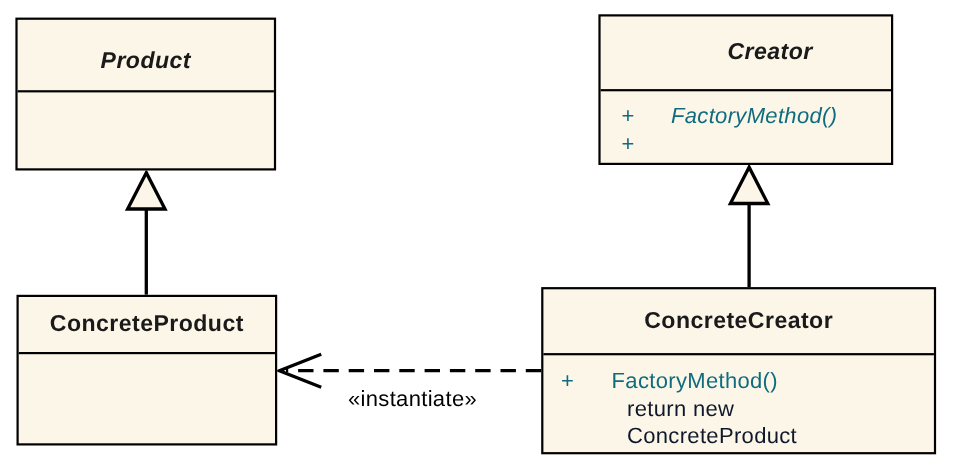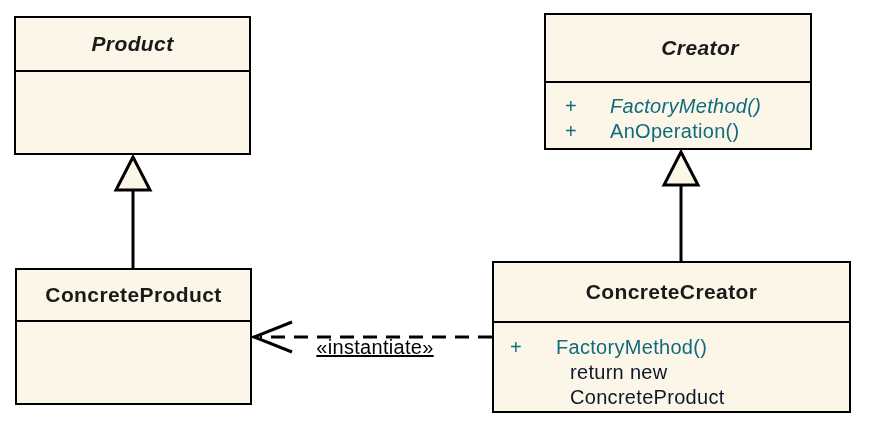--- a/index.html
+++ b/index.html
@@ -93,34 +93,33 @@
     <polygon points="133,157 116,190 150,190" fill="#FBF6E7" stroke="#000000" stroke-width="3" stroke-linejoin="miter"></polygon>
 
     <line x1="681" y1="261" x2="681" y2="184" stroke="#000000" stroke-width="3"></line>
     <polygon points="681,152 664,185 698,185" fill="#FBF6E7" stroke="#000000" stroke-width="3" stroke-linejoin="miter"></polygon>
 
     <line x1="492" y1="337" x2="260" y2="337" stroke="#000000" stroke-width="3" stroke-dasharray="14,9"></line>
     <polyline points="292,322 254,337 292,352" fill="none" stroke="#000000" stroke-width="3" stroke-linejoin="miter"></polyline>
   </svg>
 
   <div class="class-box" style="left:14px; top:16px; width:237px; height:139px;">
-    <div class="class-title abstract" style="height:54px;">Product</div>
+    <div class="class-title abstract" style="height:54px;margin-top:12px;">Product</div>
     <div class="class-body" style="height:80px;"></div>
   </div>
 
   <div class="class-box" style="left:544px; top:13px; width:268px; height:137px;">
     <div class="class-title abstract" style="height:68px;padding-left:44px;">Creator</div>
     <div class="class-body creator-body">
       <div class="method-row">
         <span class="method-vis">+</span>
         <span class="method-name abstract">FactoryMethod()</span>
       </div>
       <div class="method-row">
         <span class="method-vis">+</span>
-        <span class="method-name">AnOperation()</span>
       </div>
     </div>
   </div>
 
   <div class="class-box" style="left:15px; top:268px; width:237px; height:137px;">
     <div class="class-title" style="height:52px;">ConcreteProduct</div>
     <div class="class-body" style="height:80px;"></div>
   </div>
 
   <div class="class-box" style="left:492px; top:261px; width:359px; height:152px;">
@@ -128,15 +127,15 @@
     <div class="class-body concrete-creator-body">
       <div class="method-row">
         <span class="method-vis">+</span>
         <span class="method-name">FactoryMethod()</span>
       </div>
       <div class="code-line">return new</div>
       <div class="code-line">ConcreteProduct</div>
     </div>
   </div>
 
-  <div class="edge-label" style="left:290px; top:336px; width:170px;text-decoration:underline;">«instantiate»</div>
+  <div class="edge-label" style="left:290px; top:352px; width:170px;">«instantiate»</div>
 
 </div>
 
 </body></html>

